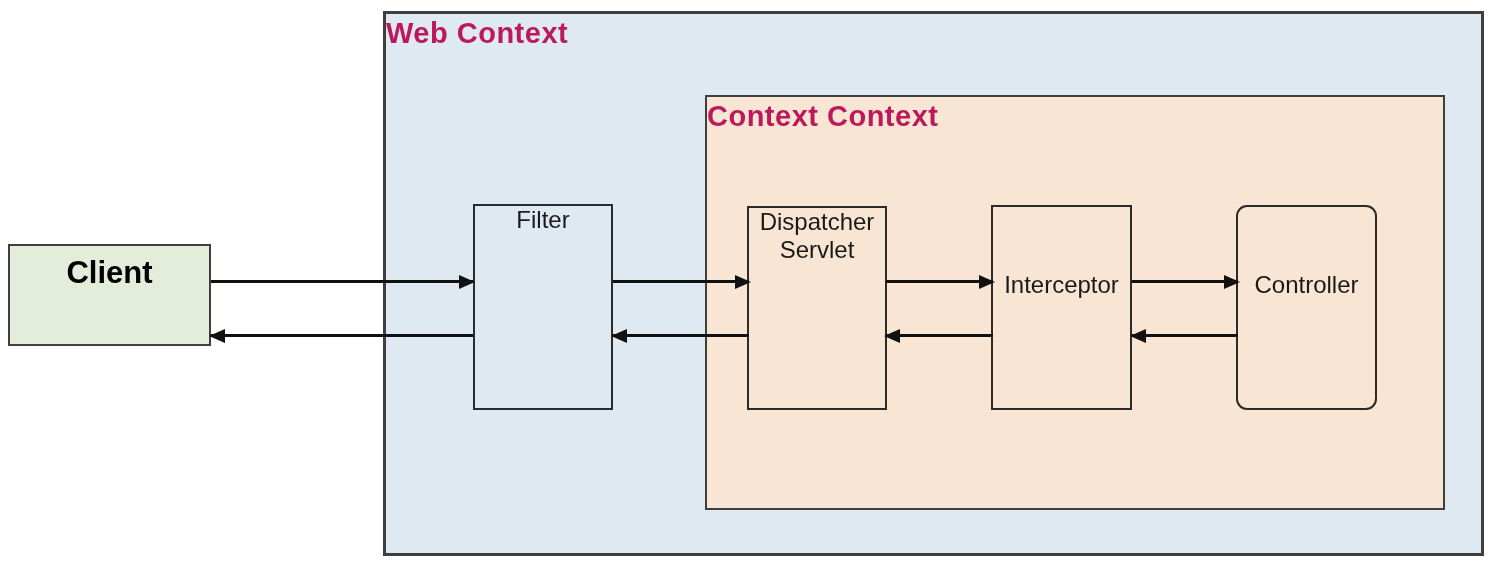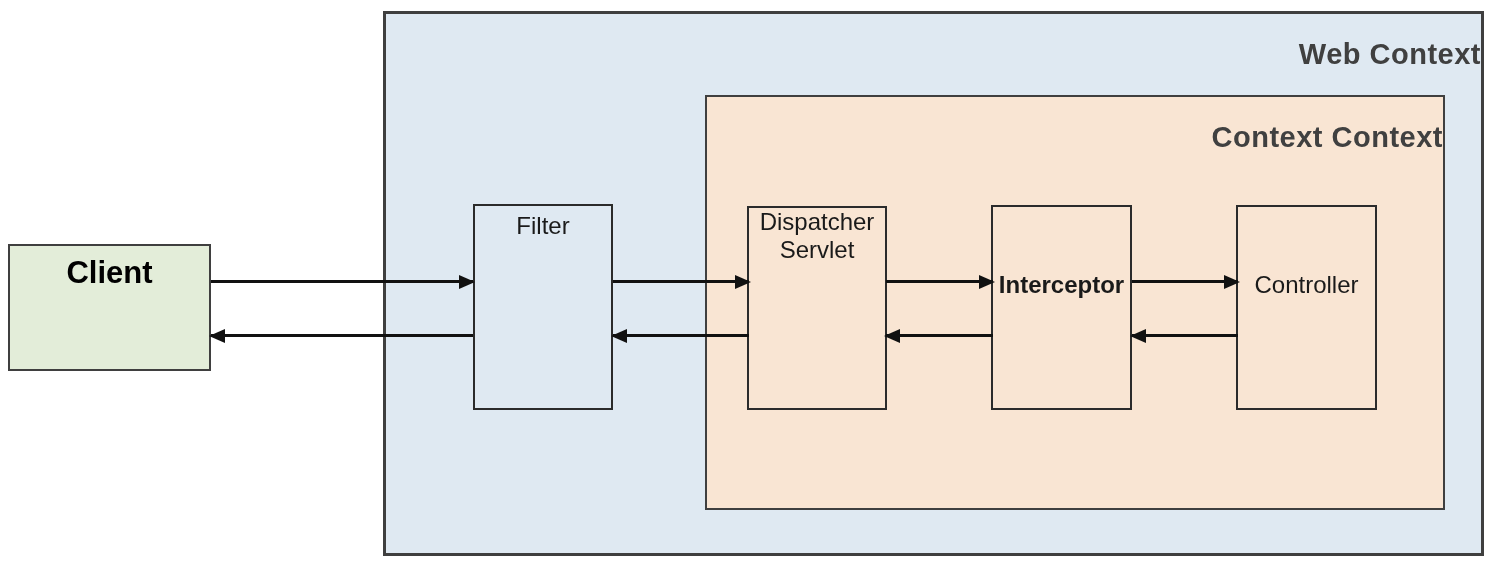--- a/index.html
+++ b/index.html
@@ -22,31 +22,31 @@
     left: 383px; top: 11px; width: 1101px; height: 545px;
     background: #dfe9f2;
     border: 3px solid #3f3f3f;
   }
   .spring-context {
     left: 705px; top: 95px; width: 740px; height: 415px;
     background: #f9e5d3;
     border: 2px solid #3f3f3f;
   }
   .container-title {
-    text-align: right;
+    text-align: left;
     font-weight: bold;
     font-size: 29px;
-    color: #404040;
-    margin-top: 24px;
+    color: #be185d;
+    margin-top: 3px;
     letter-spacing: 0.5px;
   }
 
   
   .client-box {
-    left: 8px; top: 244px; width: 203px; height: 127px;
+    left: 8px; top: 244px; width: 203px; height: 102px;
     background: #e3edd9;
     border: 2px solid #3f3f3f;
     text-align: center;
   }
   .client-label {
     font-weight: bold;
     font-size: 31px;
     color: #000000;
     margin-top: 9px;
   }
@@ -55,36 +55,36 @@
   .node {
     border: 2px solid #2b2b2b;
     text-align: center;
     font-size: 24px;
     color: #1a1a1a;
     line-height: 28px;
   }
   .filter-box {
     left: 473px; top: 204px; width: 140px; height: 206px;
     background: #dfe9f2;
-    padding-top: 6px;
+    padding-top: 0;
   }
   .dispatcher-box {
     left: 747px; top: 206px; width: 140px; height: 204px;
     background: #f9e5d3;
   }
   .interceptor-box {
     left: 991px; top: 205px; width: 141px; height: 205px;
     background: #f9e5d3;
     padding-top: 64px;
-    font-weight: bold;
   }
   .controller-box {
     left: 1236px; top: 205px; width: 141px; height: 205px;
     background: #f9e5d3;
     padding-top: 64px;
+    border-radius: 11px;
   }
 
   
   .arrow {
     position: absolute;
     height: 3px;
     background: #111111;
   }
   .arrow .head {
     position: absolute;

